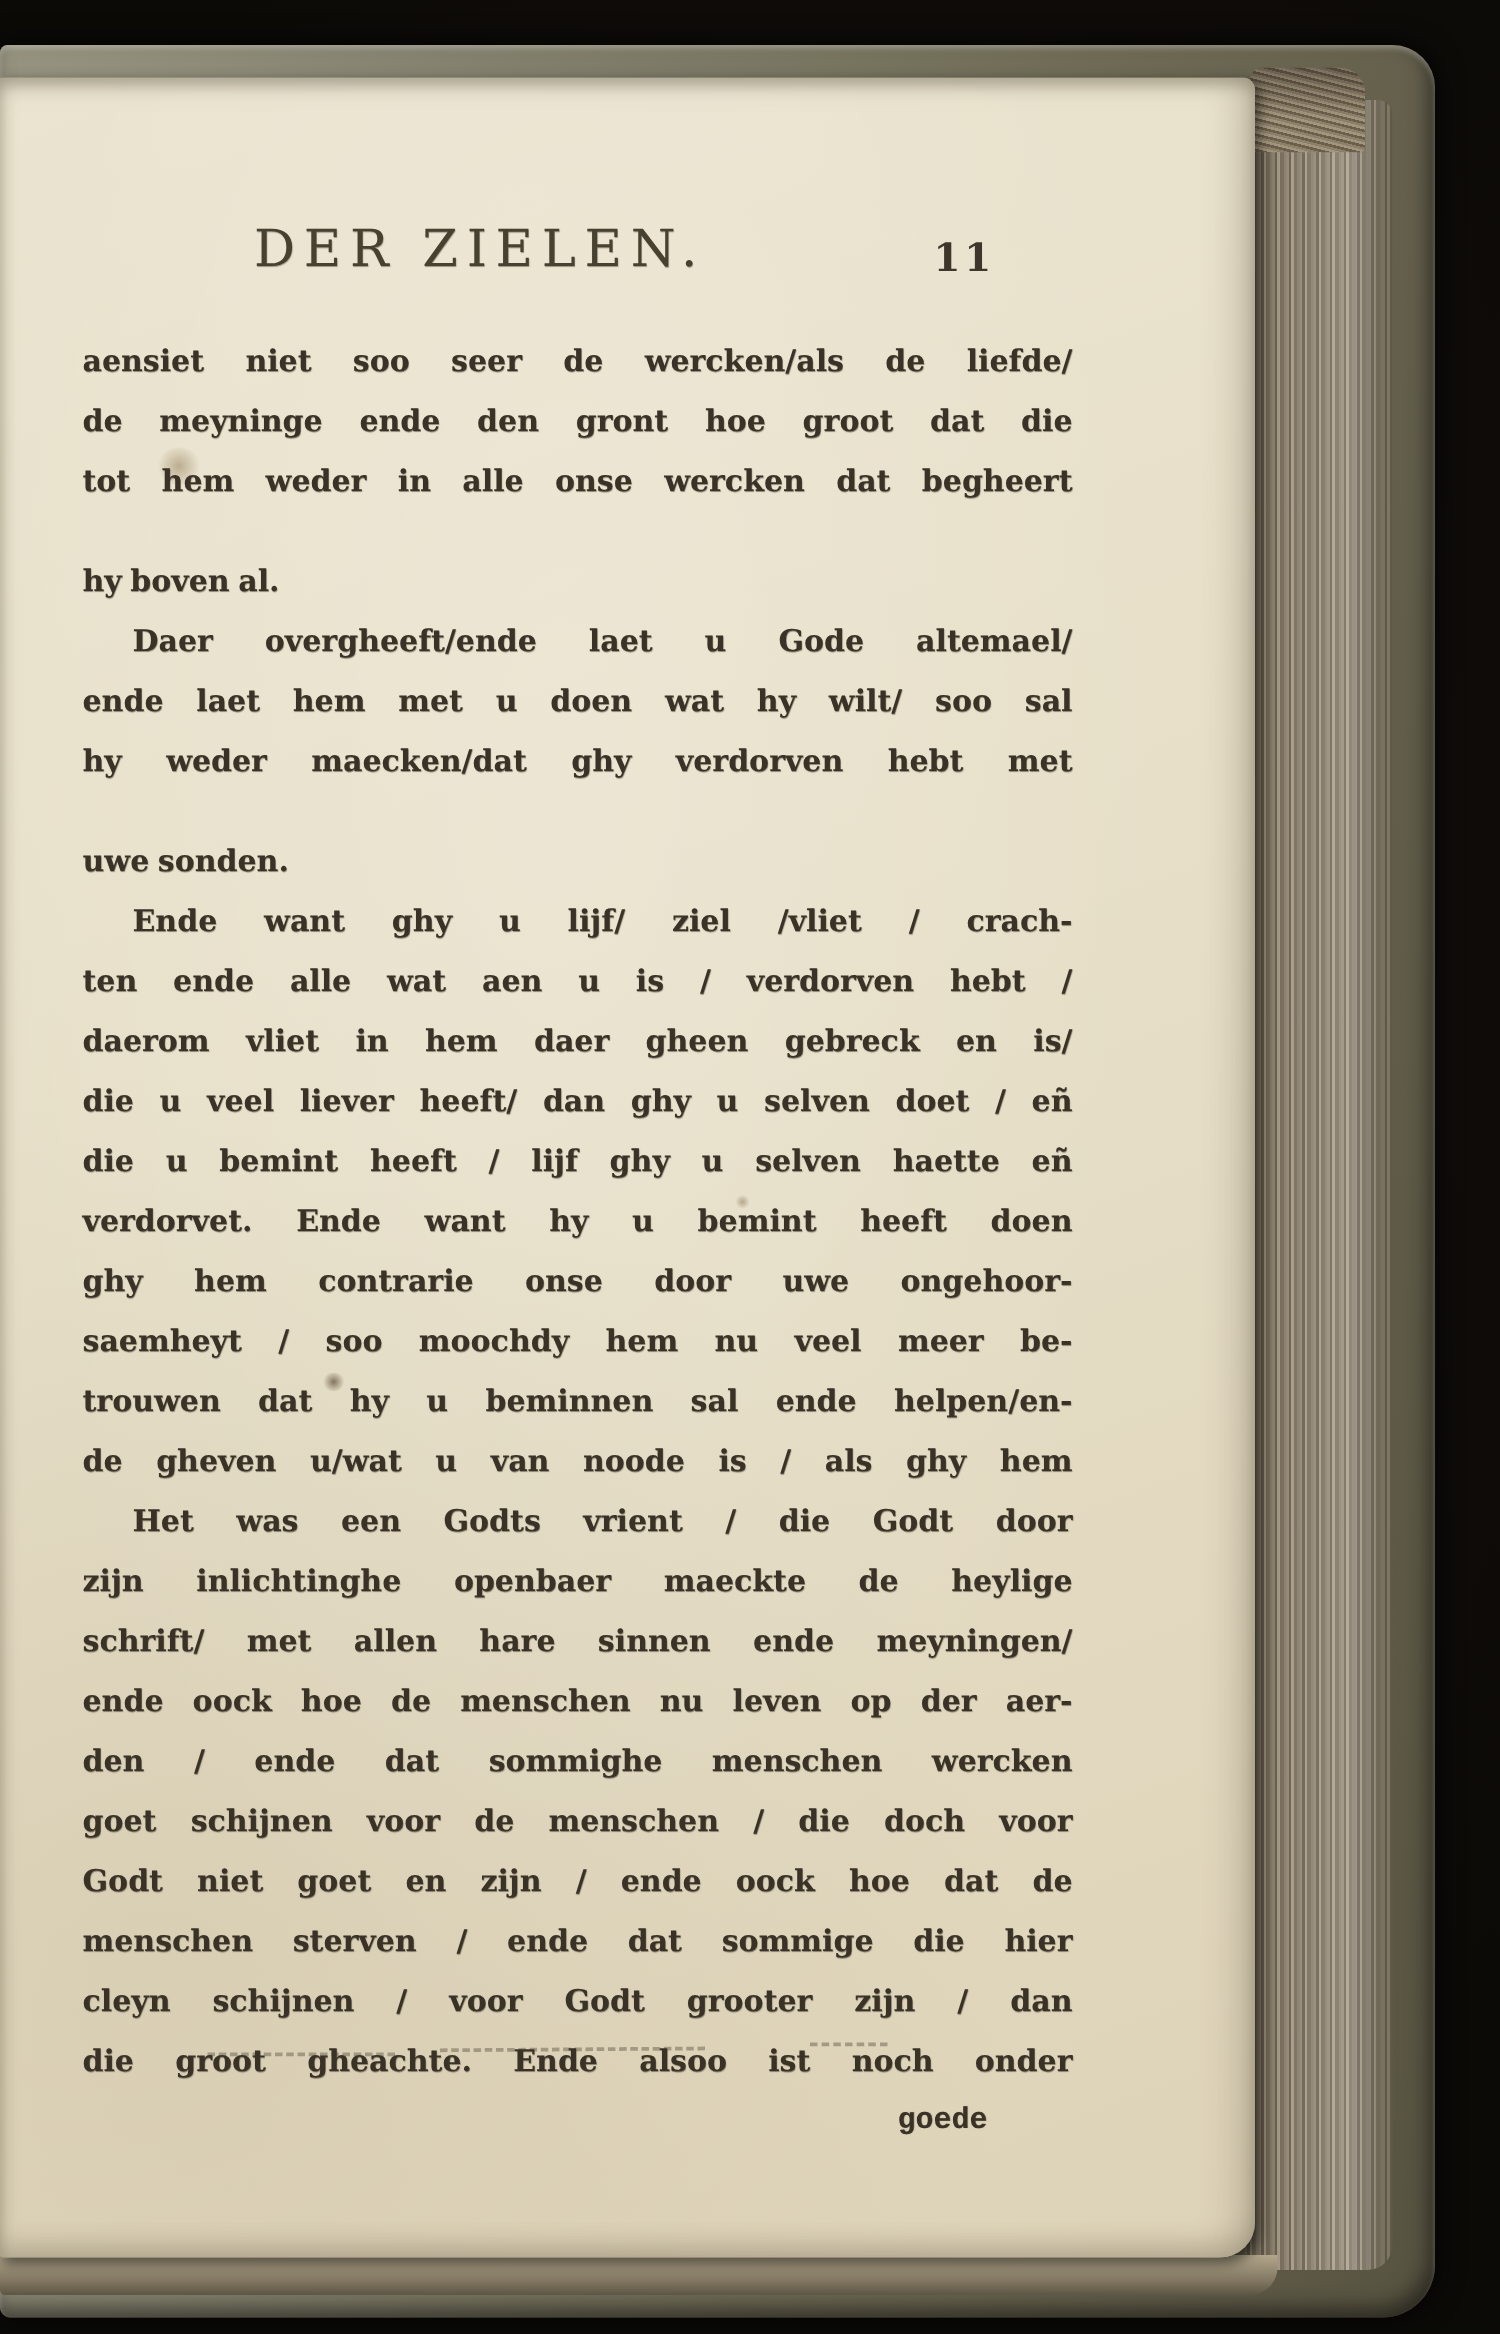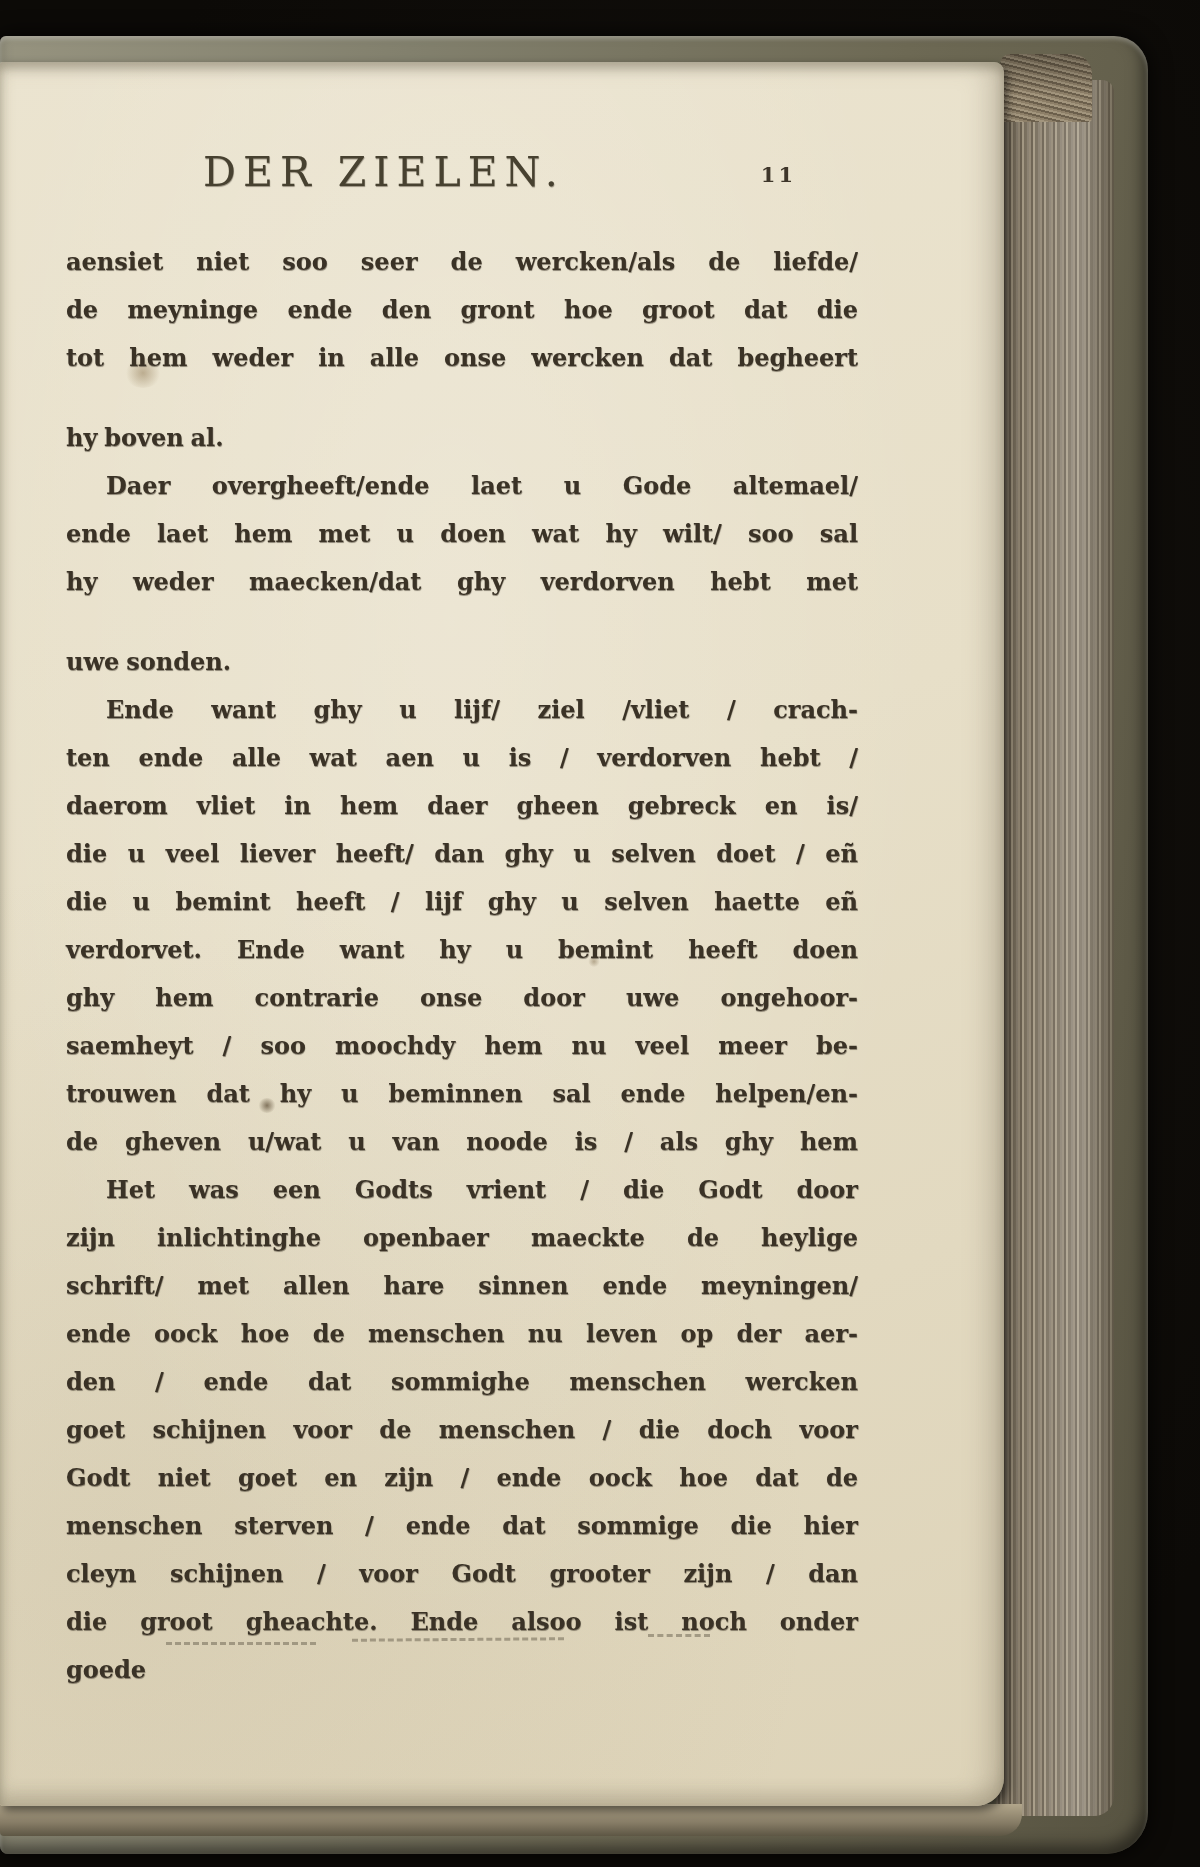--- a/index.html
+++ b/index.html
@@ -59,39 +59,39 @@
   .stain-2{left:258px;top:1036px;width:18px;height:15px;
     background:radial-gradient(circle,rgba(66,48,24,.6),rgba(66,48,24,0) 72%);}
   .stain-3{left:588px;top:894px;width:12px;height:11px;
     background:radial-gradient(circle,rgba(96,74,40,.38),rgba(96,74,40,0) 70%);}
   .pencil-dash{position:absolute;height:0;border-top:3px dashed rgba(104,96,77,.5);}
   .dash-1{left:166px;top:1580px;width:150px;}
   .dash-2{left:352px;top:1576px;width:212px;transform:rotate(-.4deg);}
   .dash-3{left:648px;top:1572px;width:62px;}
   
   .textblock{position:absolute;left:66px;top:148px;width:792px;color:#3a3226;}
-  .header-row{position:relative;height:62px;}
+  .header-row{position:relative;height:62px;margin-top:27px;}
   .title{
     display:block;text-align:center;transform:translateX(-78px);
     font-size:41px;letter-spacing:7px;color:#474130;
     text-shadow:.4px .5px .8px rgba(60,52,38,.45);
   }
   .folio{
     position:absolute;right:62px;top:14px;
-    font-size:21px;font-weight:bold;letter-spacing:3px;color:#3e362a;
+    font-size:31px;font-weight:bold;letter-spacing:3px;color:#3e362a;
   }
   .body{
     margin-top:28px;font-size:24px;font-weight:bold;line-height:48px;
     word-spacing:-1.5px;
     text-shadow:.4px .6px .7px rgba(52,44,32,.5);
   }
   .line{text-align:justify;text-align-last:justify;-moz-text-align-last:justify;}
   .line.para-end{text-align-last:left;margin-top:32px;-moz-text-align-last:left;}
   .line.indent{text-indent:40px;}
-  .catchword-row{padding-right:68px;line-height:48px;}
+  .catchword-row{text-align:right;padding-right:68px;line-height:48px;font-family:Liberation Mono, monospace;}
 </style>
 </head>
 <body>
 
 <div class="book">
   <div class="cover"></div>
   <div class="fore-edge"></div>
   <div class="corner-tuft"></div>
   <div class="bottom-edge"></div>
 

